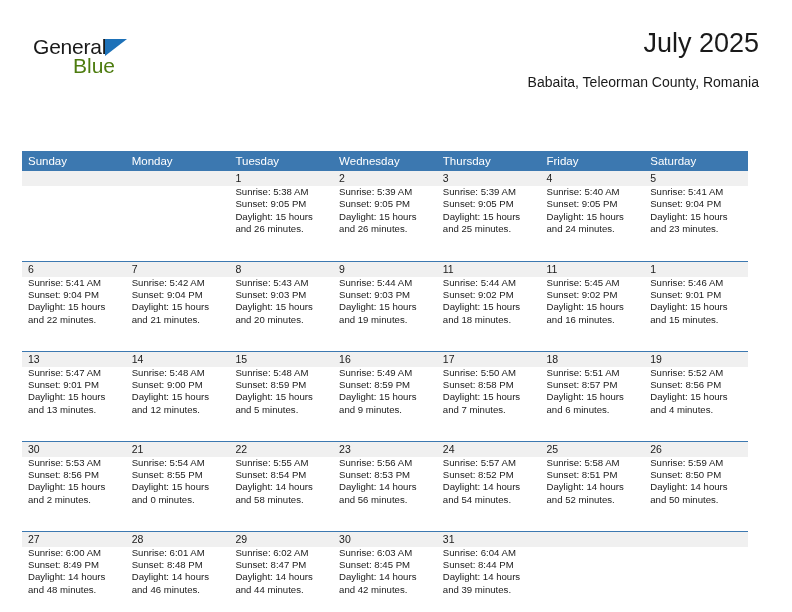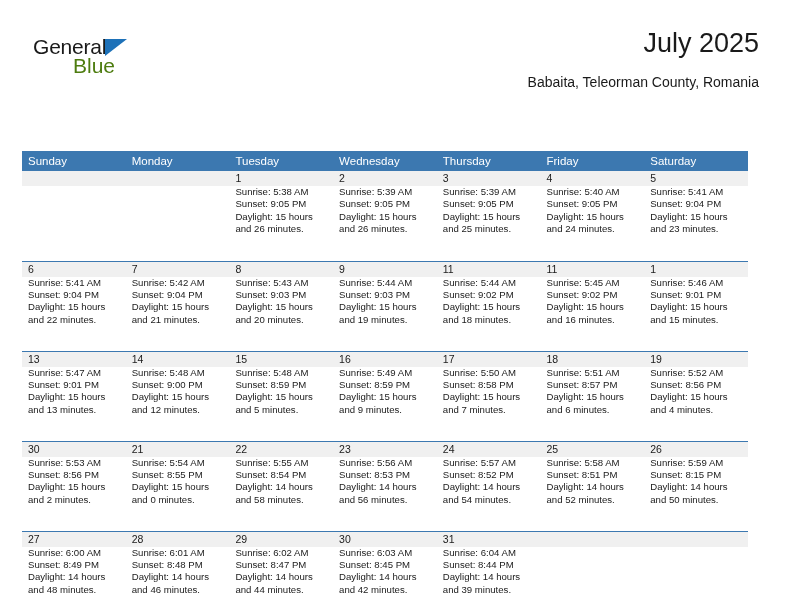--- a/index.html
+++ b/index.html
@@ -469,21 +469,21 @@
                   <div>Daylight: 14 hours</div>
                   <div>and 52 minutes.</div>
                 </div>
               </div>
             </td>
             <td>
               <div class="cell">
                 <div class="daynum-band">26</div>
                 <div class="cell-body">
                   <div>Sunrise: 5:59 AM</div>
-                  <div>Sunset: 8:15 PM</div>
+                  <div>Sunset: 8:50 PM</div>
                   <div>Daylight: 14 hours</div>
                   <div>and 50 minutes.</div>
                 </div>
               </div>
             </td>
           </tr>
           <tr>
             <td>
               <div class="cell">
                 <div class="daynum-band">27</div>

